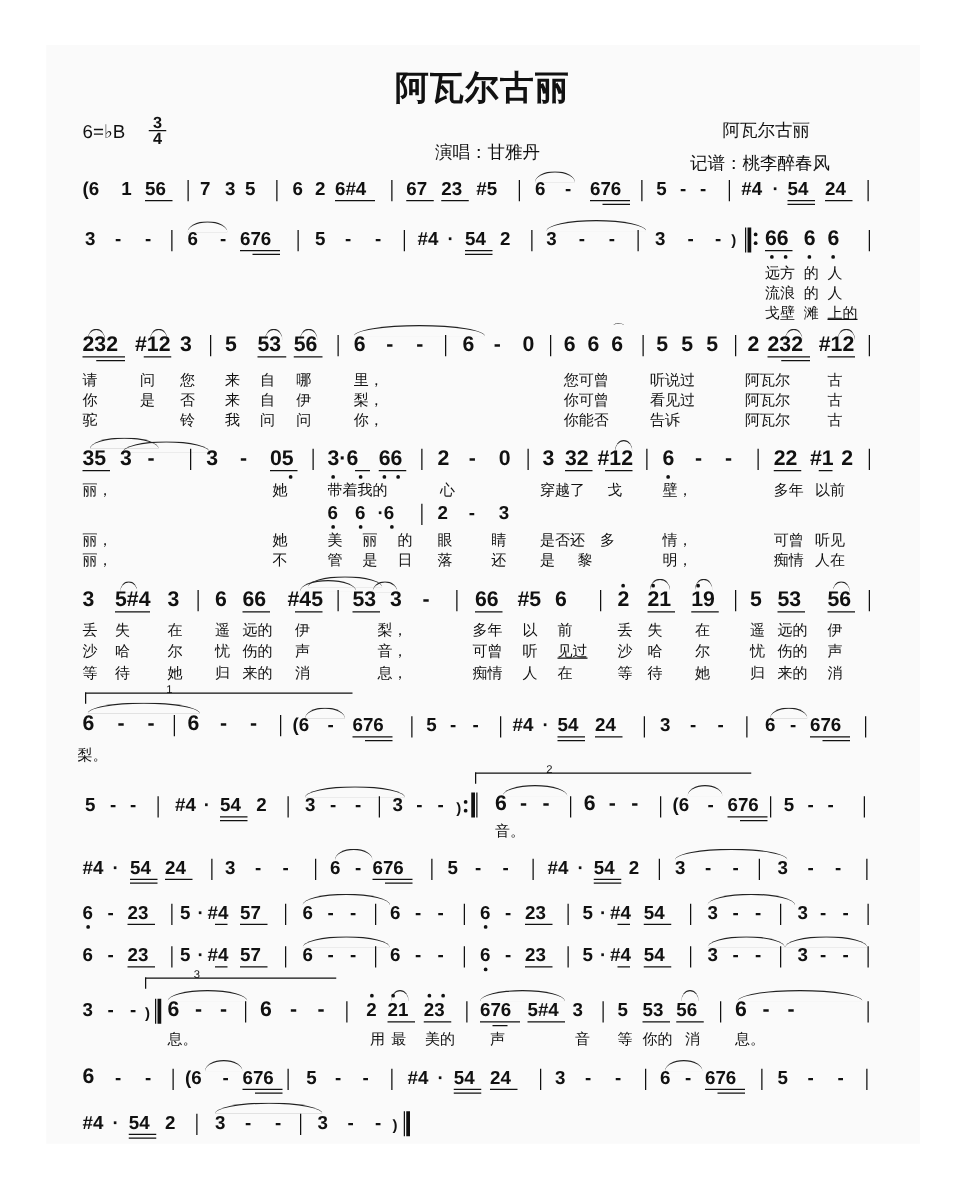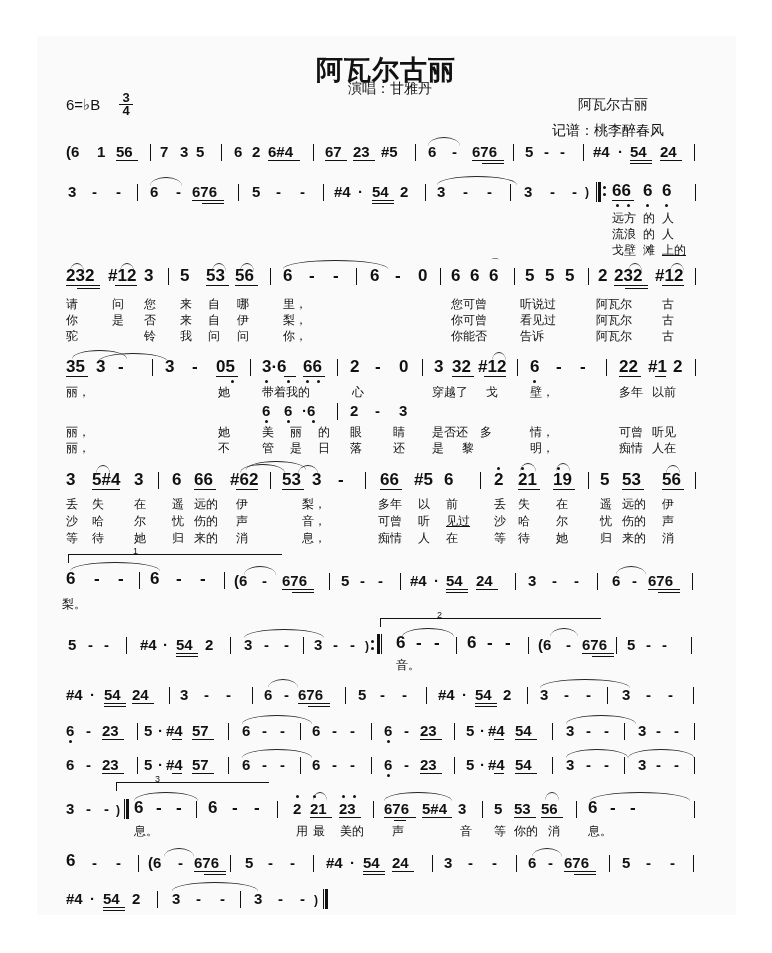--- a/index.html
+++ b/index.html
@@ -28,21 +28,21 @@
 <body>
 
 <div class="page"></div>
 
 <div class="title">阿瓦尔古丽</div>
 <div class="key">6=♭B</div>
 <div class="timesig">
   <div class="num">3</div>
   <div>4</div>
 </div>
-<div class="meta" style="left:348px;top:80px;">演唱：甘雅丹</div>
+<div class="meta" style="left:348px;top:113px;">演唱：甘雅丹</div>
 <div class="meta" style="left:578px;top:96px;">阿瓦尔古丽</div>
 <div class="meta" style="left:552px;top:122px;">记谱：桃李醉春风</div>
 
 <div>
   <span class="n" style="left:66px;top:143px">(6</span>
   <span class="n" style="left:97px;top:143px">1</span>
   <span class="n" style="left:116px;top:143px">56</span>
   <div class="ul" style="left:116px;top:160px;width:22px"></div>
   <div class="bar" style="left:150px;top:144px"></div>
   <span class="n" style="left:160px;top:143px">7</span>
@@ -318,21 +318,21 @@
   <div class="slur" style="left:96px;top:465px;width:14px"></div>
   <span class="n big" style="left:92px;top:471px">5#4</span>
   <div class="ul" style="left:92px;top:489px;width:28px"></div>
   <span class="n big" style="left:134px;top:471px">3</span>
   <div class="bar" style="left:158px;top:472px"></div>
   <span class="n big" style="left:172px;top:471px">6</span>
   <span class="n big" style="left:194px;top:471px">66</span>
   <div class="ul" style="left:194px;top:489px;width:22px"></div>
   <div class="slur" style="left:246px;top:461px;width:60px"></div>
   <div class="slur" style="left:240px;top:464px;width:45px"></div>
-  <span class="n big" style="left:230px;top:471px">#62</span>
+  <span class="n big" style="left:230px;top:471px">#45</span>
   <div class="ul" style="left:236px;top:489px;width:22px"></div>
   <div class="bar" style="left:270px;top:472px"></div>
   <div class="slur" style="left:298px;top:465px;width:20px"></div>
   <span class="n big" style="left:282px;top:471px">53</span>
   <div class="ul" style="left:282px;top:489px;width:22px"></div>
   <span class="n big" style="left:312px;top:471px">3</span>
   <span class="n big" style="left:338px;top:471px">-</span>
   <div class="bar" style="left:365px;top:472px"></div>
   <span class="n big" style="left:380px;top:471px">66</span>
   <div class="ul" style="left:380px;top:489px;width:22px"></div>

